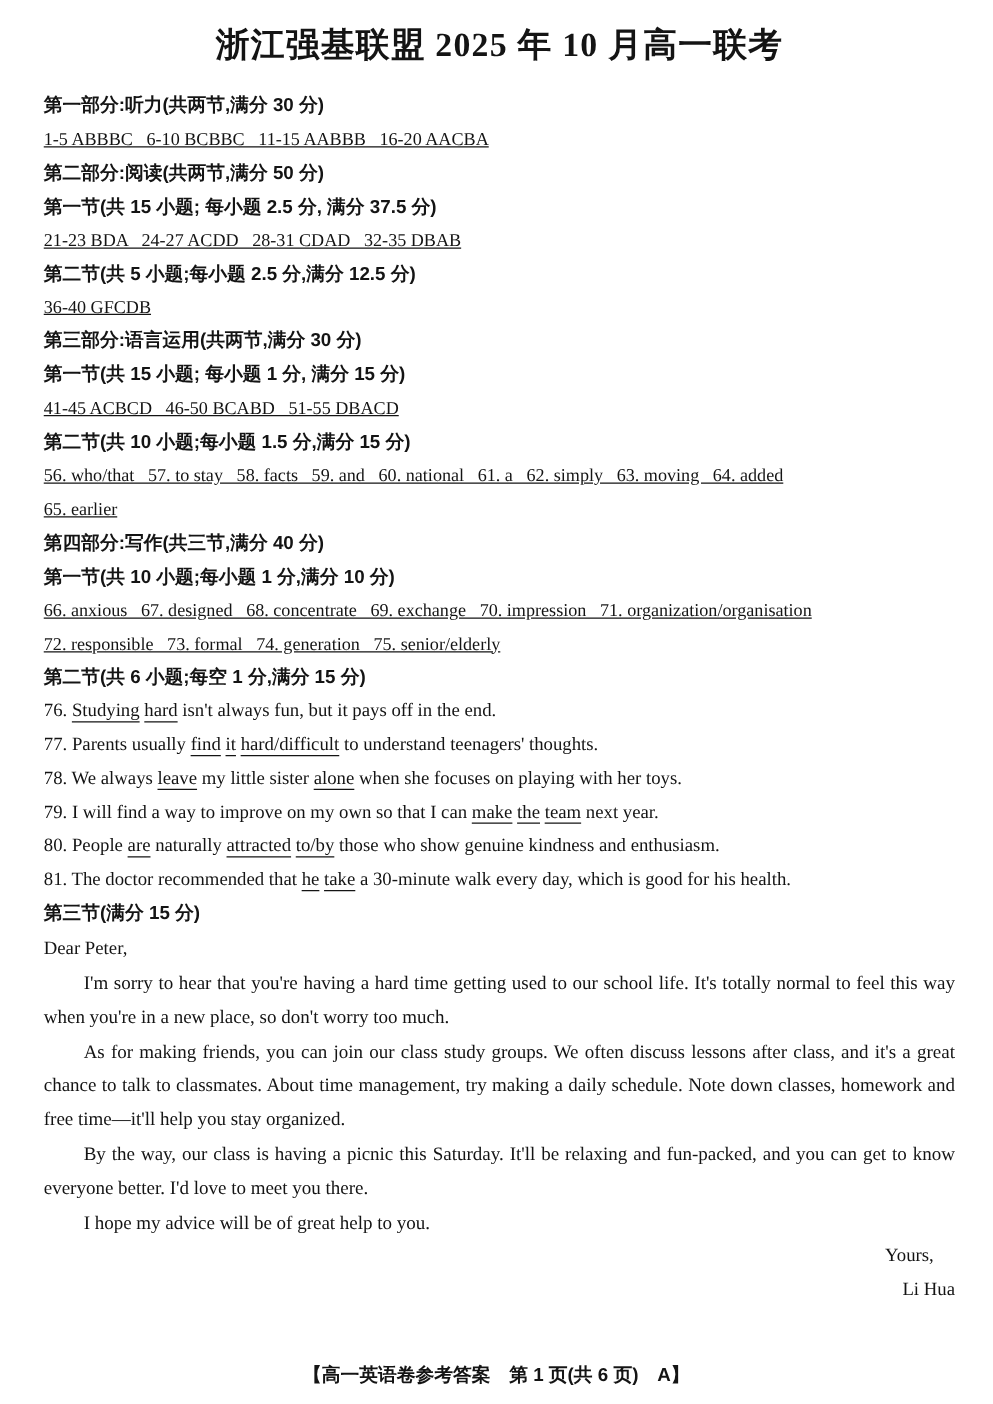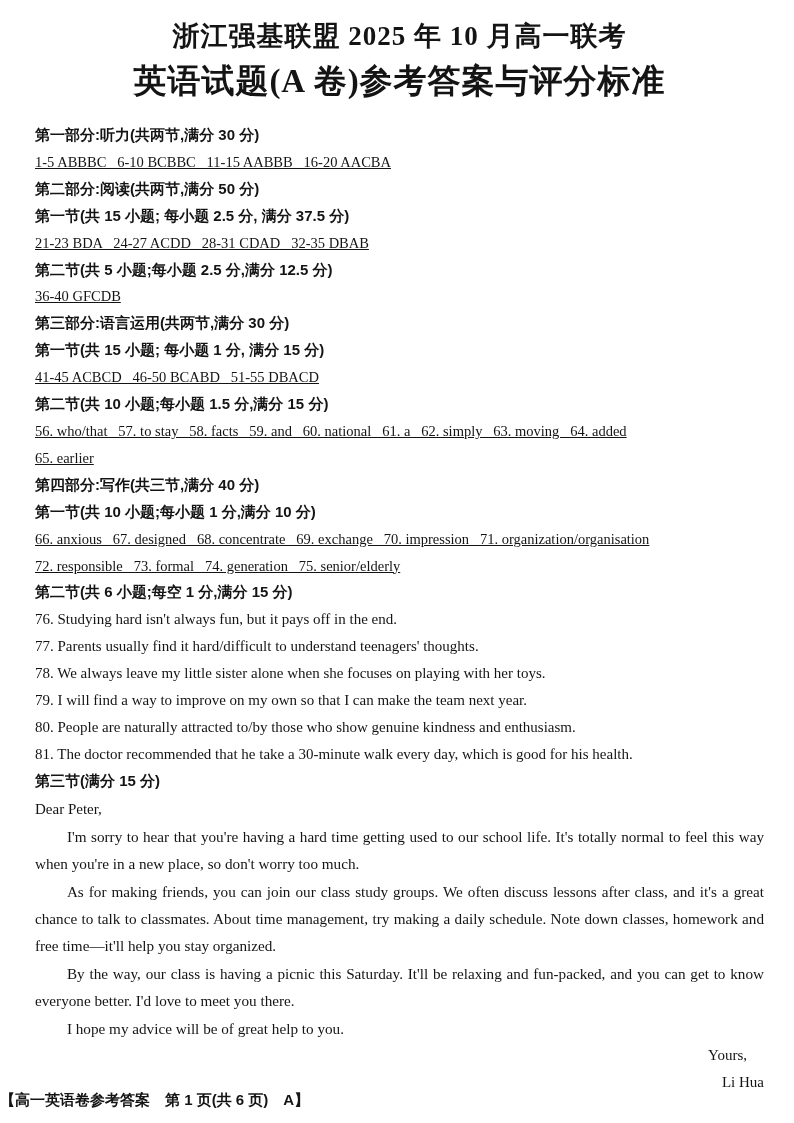--- a/index.html
+++ b/index.html
@@ -50,20 +50,21 @@
   .ans {
     font-family: "Liberation Serif", serif;
     font-size: 14.5px;
     text-decoration: underline;
   }
   .sent {
     font-family: "Liberation Serif", serif;
     font-size: 15px;
   }
   .u {
+    text-decoration: underline;
     text-underline-offset: 4px;
   }
   .letter {
     margin-top: 1px;
   }
   .salutation {
     font-family: "Liberation Serif", serif;
     font-size: 15px;
     line-height: 27.2px;
   }
@@ -87,34 +88,33 @@
     font-size: 15px;
     line-height: 27.2px;
     text-align: right;
     padding-right: 0px;
   }
   .footer {
     position: absolute;
     left: 0;
     right: 0;
     bottom: 13px;
-    text-align: left;
+    text-align: center;
     font-family: "Liberation Sans", sans-serif;
     font-weight: bold;
     font-size: 15px;
   }
 </style>
 </head>
 <body>
 
 <div class="page">
   <div class="content">
 
     <div class="title1">浙江强基联盟 2025 年 10 月高一联考</div>
-    <div class="title2">英语试题(A 卷)参考答案与评分标准</div>
 
     <div class="body-lines">
       <div class="ln hdr">第一部分:听力(共两节,满分 30 分)</div>
       <div class="ln ans">1-5 ABBBC   6-10 BCBBC   11-15 AABBB   16-20 AACBA</div>
       <div class="ln hdr">第二部分:阅读(共两节,满分 50 分)</div>
       <div class="ln hdr">第一节(共 15 小题; 每小题 2.5 分, 满分 37.5 分)</div>
       <div class="ln ans">21-23 BDA   24-27 ACDD   28-31 CDAD   32-35 DBAB</div>
       <div class="ln hdr">第二节(共 5 小题;每小题 2.5 分,满分 12.5 分)</div>
       <div class="ln ans">36-40 GFCDB</div>
       <div class="ln hdr">第三部分:语言运用(共两节,满分 30 分)</div>

